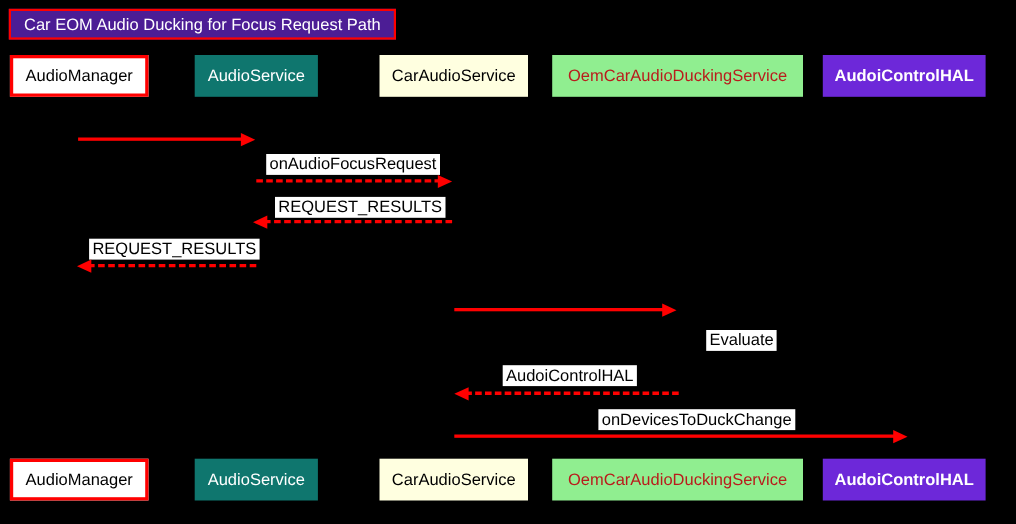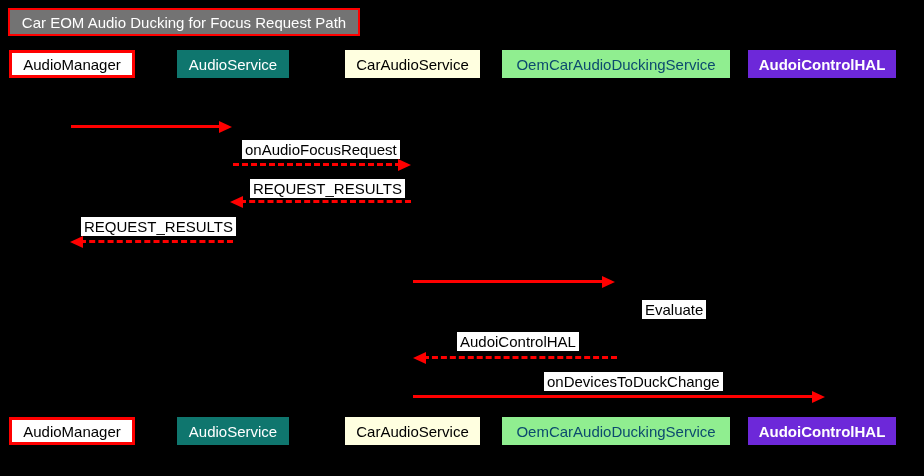--- a/index.html
+++ b/index.html
@@ -9,41 +9,41 @@
     height: 476px;
     background: #000000;
     font-family: "Liberation Sans", sans-serif;
     overflow: hidden;
   }
   .title {
     position: absolute;
     left: 8px; top: 8px;
     width: 352px; height: 28px;
     box-sizing: border-box;
-    background: #737373;
+    background: #4c1d95;
     border: 2px solid #FF0000;
     color: #FFFFFF;
     font-size: 15px;
     display: flex; align-items: center; justify-content: center;
     white-space: nowrap;
   }
   .actor {
     position: absolute;
-    height: 28px;
+    height: 38px;
     box-sizing: border-box;
     display: flex; align-items: center; justify-content: center;
     font-size: 15px;
     white-space: nowrap;
   }
   .actor.row-top { top: 50px; }
   .actor.row-bottom { top: 417px; }
   .actor.am  { left: 9px;   width: 126px; background: #FFFFFF; color: #000000; border: 3px solid #FF0000; }
   .actor.as  { left: 177px; width: 112px; background: #0f766e; color: #FFFFFF; }
   .actor.cas { left: 345px; width: 135px; background: #FFFFE0; color: #000000; }
-  .actor.oem { left: 502px; width: 228px; background: #90EE90; color: #0c4a6e; }
+  .actor.oem { left: 502px; width: 228px; background: #90EE90; color: #b91c1c; }
   .actor.hal { left: 748px; width: 148px; background: #6d28d9; color: #FFFFFF; font-weight: bold; }
   .lifeline {
     position: absolute;
     top: 88px; height: 329px; width: 1px;
     background: #000000; 
   }
   .ll-am  { left: 72px; }
   .ll-as  { left: 233px; }
   .ll-cas { left: 412px; }
   .ll-oem { left: 616px; }

